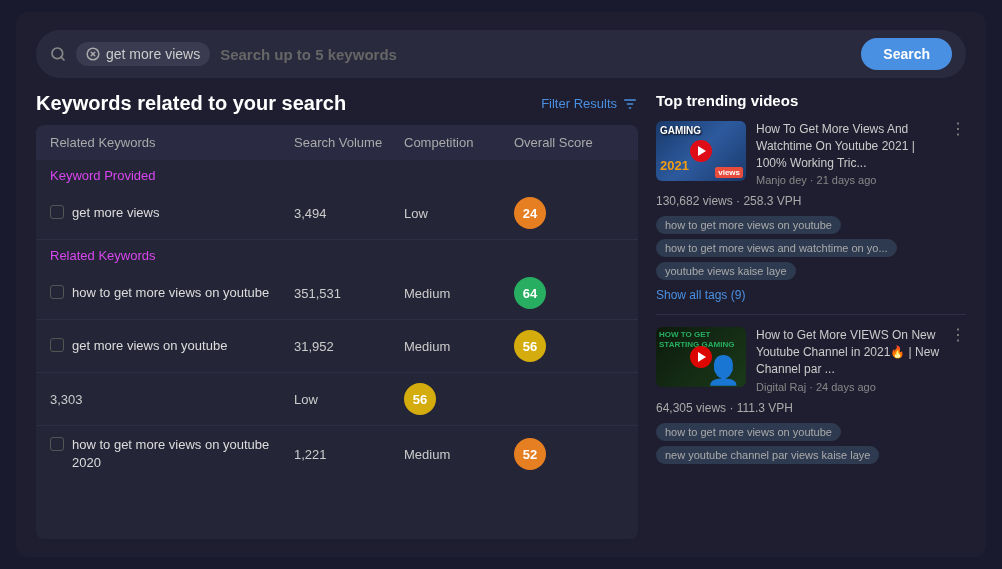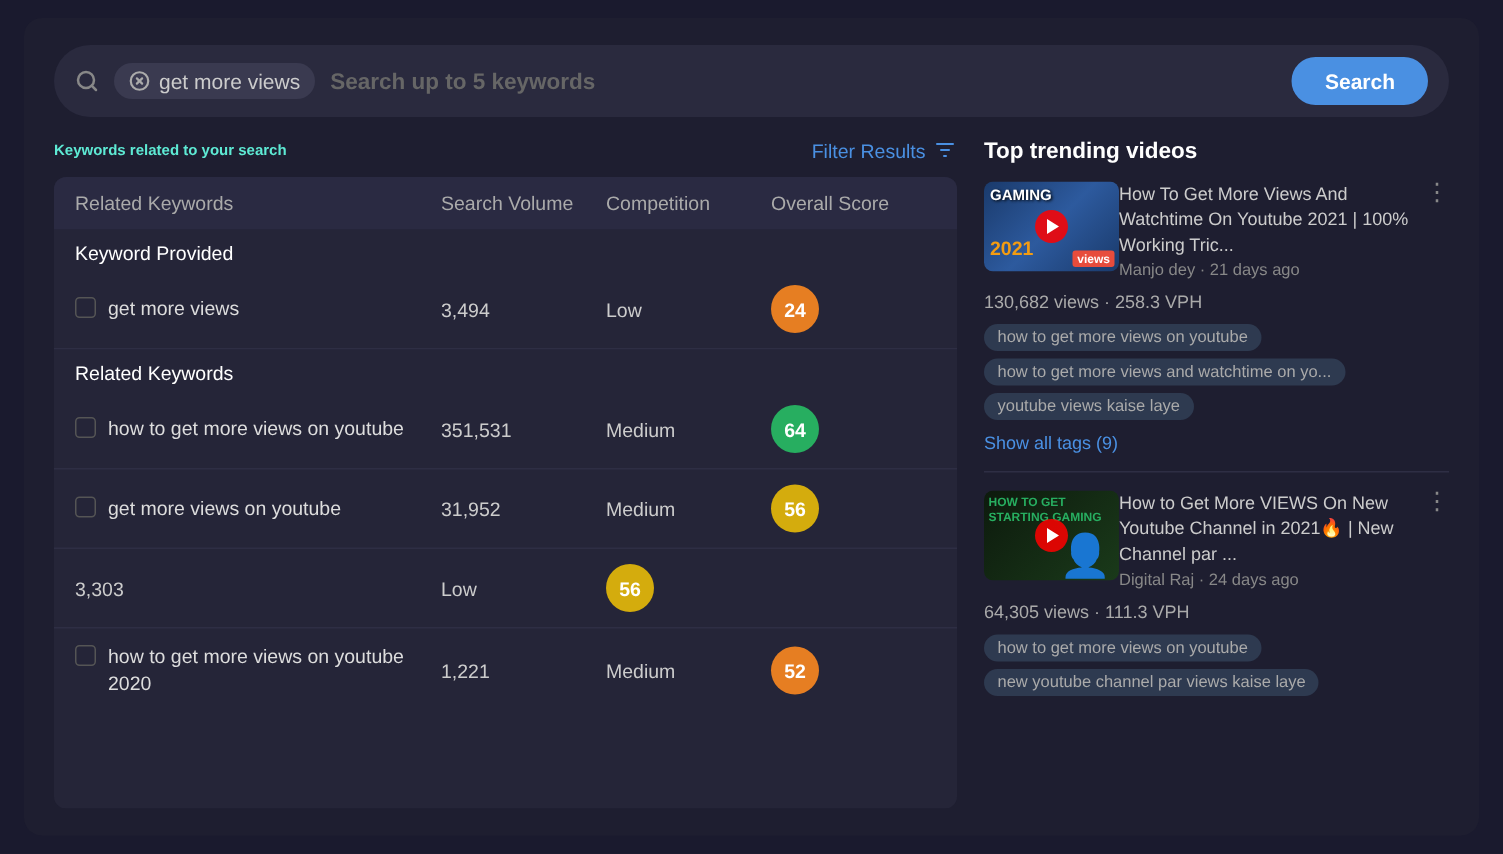--- a/index.html
+++ b/index.html
@@ -79,23 +79,23 @@
       flex-direction: column;
       gap: 10px;
       overflow: hidden;
     }
     .panel-header {
       display: flex;
       align-items: center;
       justify-content: space-between;
     }
     .panel-title {
-      font-size: 10px;
-      font-weight: 700;
-      color: #5eead4;
+      font-size: 20px;
+      font-weight: 700;
+      color: #ffffff;
     }
     .filter-results {
       color: #4a90e2;
       font-size: 13px;
       display: flex;
       align-items: center;
       gap: 5px;
       cursor: pointer;
     }
     
@@ -109,21 +109,21 @@
       display: grid;
       grid-template-columns: 1fr 110px 110px 110px;
       padding: 10px 14px;
       background: #2a2a42;
       font-size: 13px;
       color: #aaa;
       font-weight: 500;
     }
     .section-label {
       font-size: 13px;
-      color: #ffffff;
+      color: #d946ef;
       padding: 8px 14px 4px;
       background: #252538;
     }
     .table-row {
       display: grid;
       grid-template-columns: 1fr 110px 110px 110px;
       padding: 10px 14px;
       align-items: center;
       border-bottom: 1px solid #2e2e44;
       font-size: 13px;
@@ -178,20 +178,21 @@
       font-weight: 700;
       color: #fff;
     }
     .video-card {
       display: flex;
       flex-direction: column;
       gap: 8px;
     }
     .video-top {
       display: flex;
+      gap: 10px;
       align-items: flex-start;
     }
     .video-thumb {
       width: 90px;
       height: 60px;
       border-radius: 6px;
       overflow: hidden;
       flex-shrink: 0;
       position: relative;
     }

